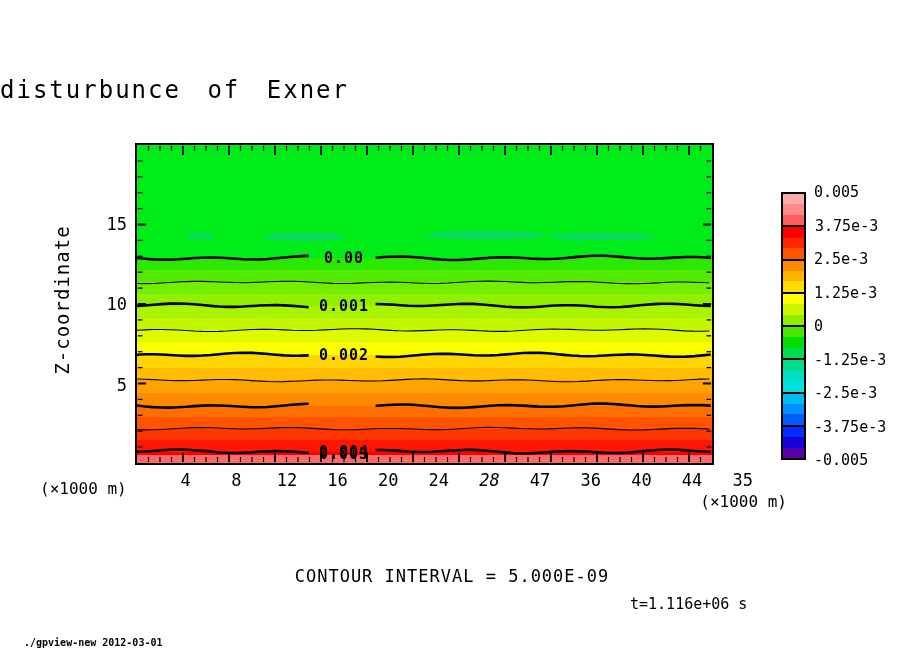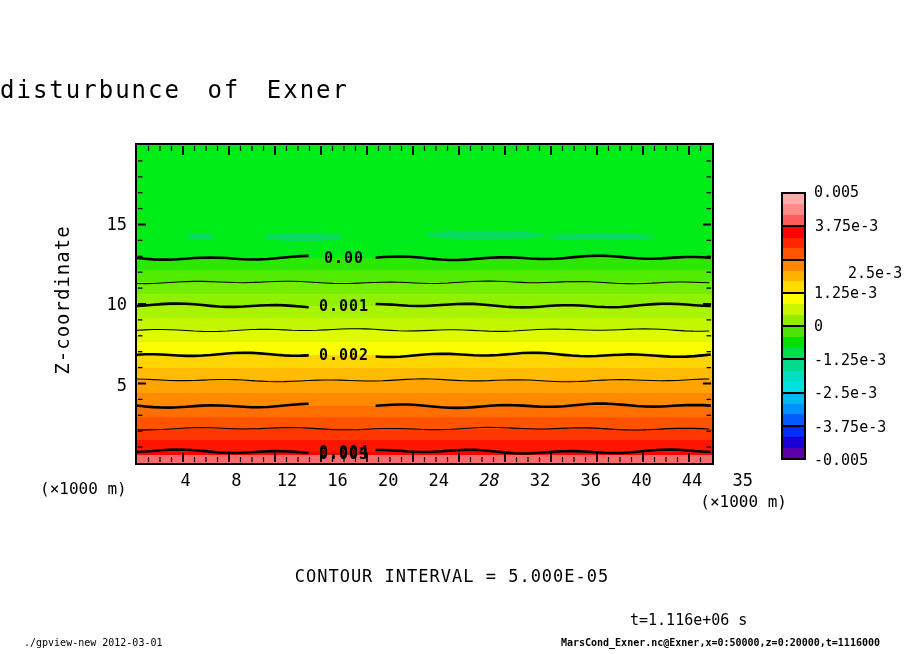--- a/index.html
+++ b/index.html
@@ -17,28 +17,28 @@
   .ylabel{position:absolute;left:62px;top:300px;transform:translate(-50%,-50%) rotate(-90deg);
           font-size:19px;letter-spacing:1px;white-space:nowrap;}
   .ytick{position:absolute;width:44px;text-align:right;transform:translateY(-50%);font-size:17px;}
   .xtick{position:absolute;transform:translateX(-50%);font-size:17px;}
   .yunit{position:absolute;left:40px;top:479px;font-size:16px;}
   .xunit{position:absolute;left:653px;top:492px;width:134px;text-align:right;font-size:16px;}
   .xlabel{position:absolute;left:0;top:517px;width:904px;text-align:center;
           font-size:19px;letter-spacing:1px;word-spacing:4px;}
   .cinterval{position:absolute;left:0;top:566px;width:904px;text-align:center;
              font-size:17px;letter-spacing:1px;}
-  .time{position:absolute;left:630px;top:595px;font-size:15px;margin-top:16px;}
+  .time{position:absolute;left:630px;top:595px;font-size:15px;}
   .colorbar{position:absolute;left:781px;top:192px;width:25px;height:268px;
             border:2px solid #000;box-sizing:border-box;display:flex;flex-direction:column;}
   .cb-block{flex:1;display:flex;flex-direction:column;}
   .cb-block + .cb-block{border-top:2px solid #000;}
   .cb-stripe{flex:1;}
   .cblabel{position:absolute;transform:translateY(-50%);font-size:15px;white-space:nowrap;}
-  .f-left{position:absolute;left:24px;top:637px;font-size:10px;font-weight:normal;}
+  .f-left{position:absolute;left:24px;top:637px;font-size:10px;font-weight:bold;}
   .f-right{position:absolute;left:549px;top:637px;width:331px;text-align:right;
            font-size:10px;font-weight:bold;}
 </style>
 </head>
 <body>
 
 <div class="canvas" id="canvas">
   <div class="title">disturbunce of Exner</div>
 
   <div class="ylabel">Z-coordinate</div>
@@ -246,41 +246,40 @@
         <div class="cb-stripe" style="background: rgb(0, 92, 255);"></div>
       </div>
       <div class="cb-block">
         <div class="cb-stripe" style="background: rgb(0, 44, 255);"></div>
         <div class="cb-stripe" style="background: rgb(26, 0, 216);"></div>
         <div class="cb-stripe" style="background: rgb(90, 0, 168);"></div>
       </div>
     </div>
 
   <div class="xunit">(×1000 m)</div>
-  <div class="cinterval">CONTOUR INTERVAL = 5.000E-05</div>
+  <div class="cinterval">CONTOUR INTERVAL = 5.000E-09</div>
   <div class="time">t=1.116e+06 s</div>
   <div class="f-left">./gpview-new  2012-03-01</div>
-  <div class="f-right">MarsCond_Exner.nc@Exner,x=0:50000,z=0:20000,t=1116000</div>
 <div class="xtick" style="left: 185.64px; top: 470px;">4</div>
     <div class="xtick" style="left: 236.28px; top: 470px;">8</div>
     <div class="xtick" style="left: 286.92px; top: 470px;">12</div>
     <div class="xtick" style="left: 337.56px; top: 470px;">16</div>
     <div class="xtick" style="left: 388.2px; top: 470px;">20</div>
     <div class="xtick" style="left: 438.84px; top: 470px;">24</div>
     <div class="xtick" style="left: 489.48px; top: 470px; font-style: italic;">28</div>
-    <div class="xtick" style="left: 540.12px; top: 470px;">32</div>
+    <div class="xtick" style="left: 540.12px; top: 470px;">47</div>
     <div class="xtick" style="left: 590.76px; top: 470px;">36</div>
     <div class="xtick" style="left: 641.4px; top: 470px;">40</div>
     <div class="xtick" style="left: 692.04px; top: 470px;">44</div>
     <div class="xtick" style="left: 742.68px; top: 470px;">35</div>
     <div class="ytick" style="left: 83px; top: 384.5px;">5</div>
     <div class="ytick" style="left: 83px; top: 304px;">10</div>
     <div class="ytick" style="left: 83px; top: 223.5px;">15</div>
     <div class="cblabel" style="left: 814px; top: 192px;">0.005</div>
     <div class="cblabel" style="left: 772px; top: 225.5px; margin-left: 43px;">3.75e-3</div>
-    <div class="cblabel" style="left: 814px; top: 273px; margin-left: 34px;">2.5e-3</div>
+    <div class="cblabel" style="left: 814px; top: 259px;">2.5e-3</div>
     <div class="cblabel" style="left: 814px; top: 292.5px;">1.25e-3</div>
     <div class="cblabel" style="left: 814px; top: 326px;">0</div>
     <div class="cblabel" style="left: 814px; top: 359.5px;">-1.25e-3</div>
     <div class="cblabel" style="left: 814px; top: 393px;">-2.5e-3</div>
     <div class="cblabel" style="left: 814px; top: 426.5px;">-3.75e-3</div>
     <div class="cblabel" style="left: 814px; top: 460px;">-0.005</div>
   </div>
 
 </body></html>

